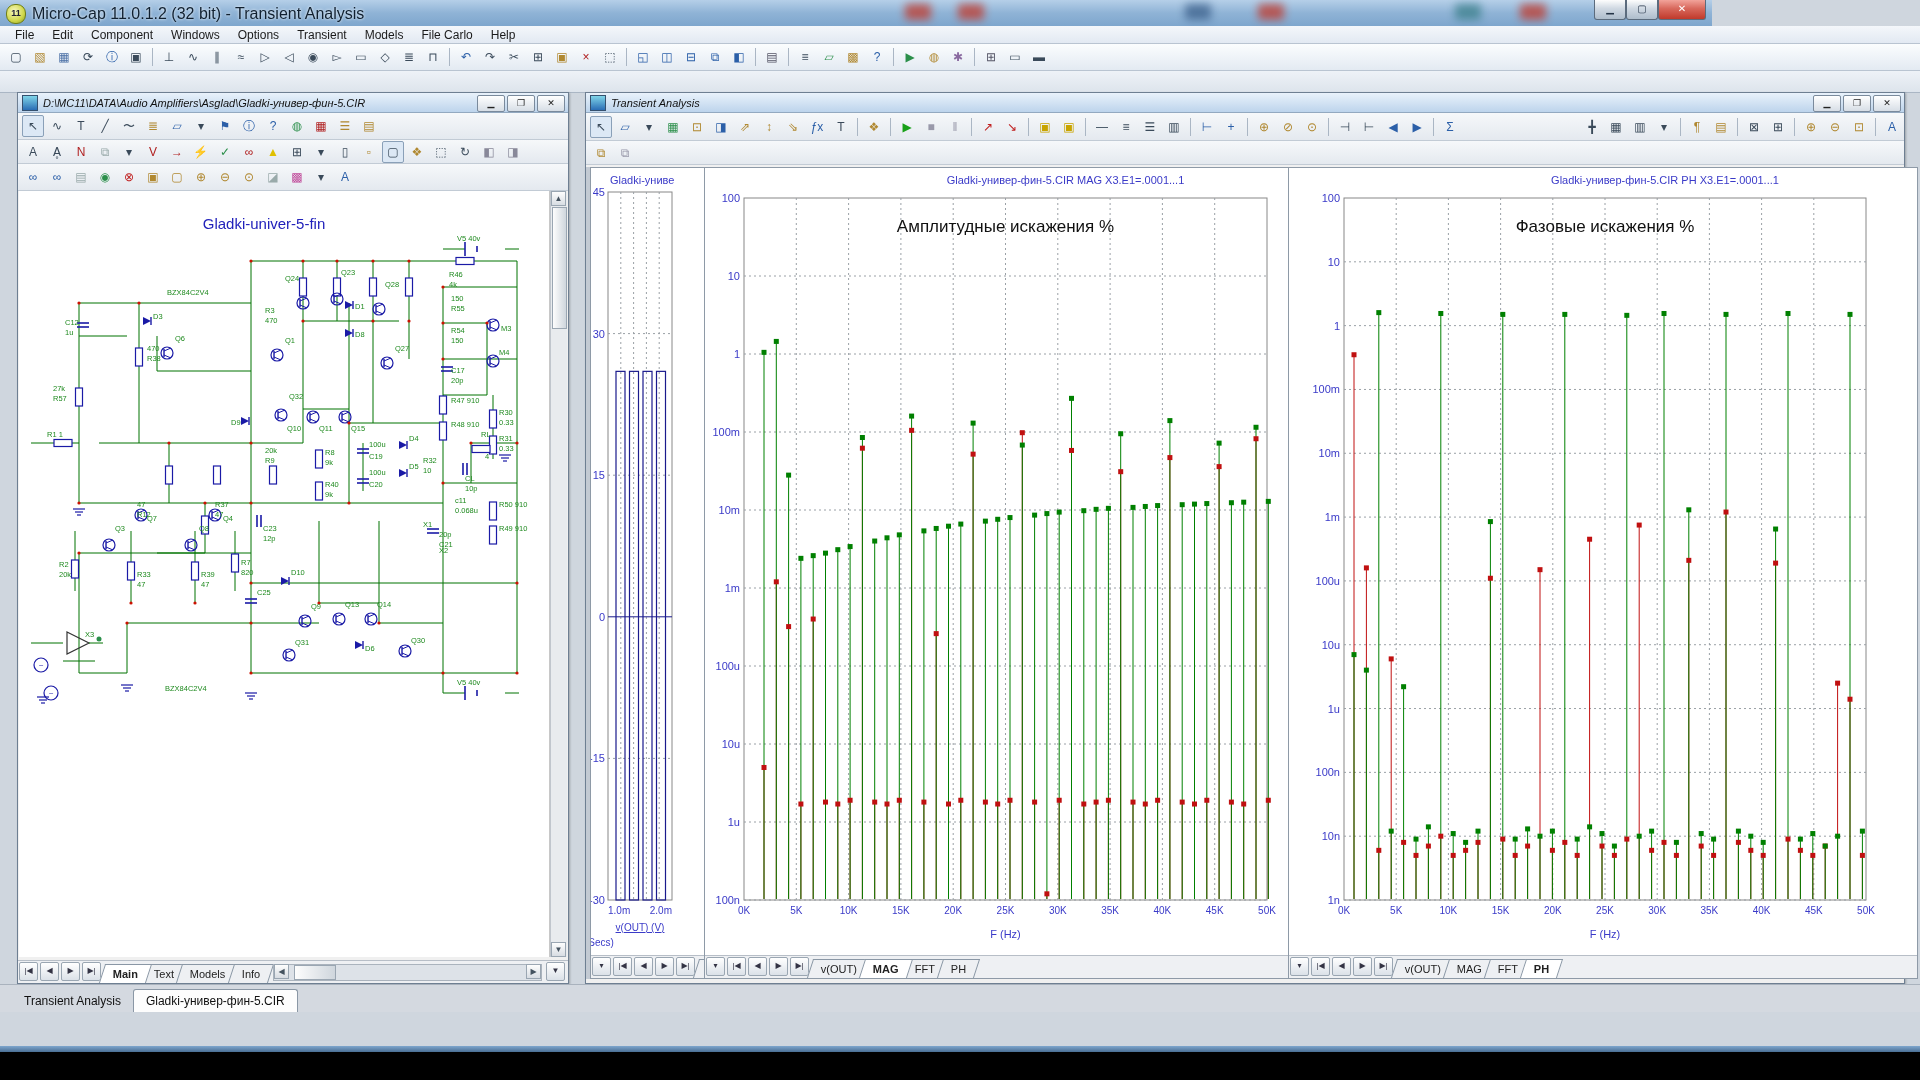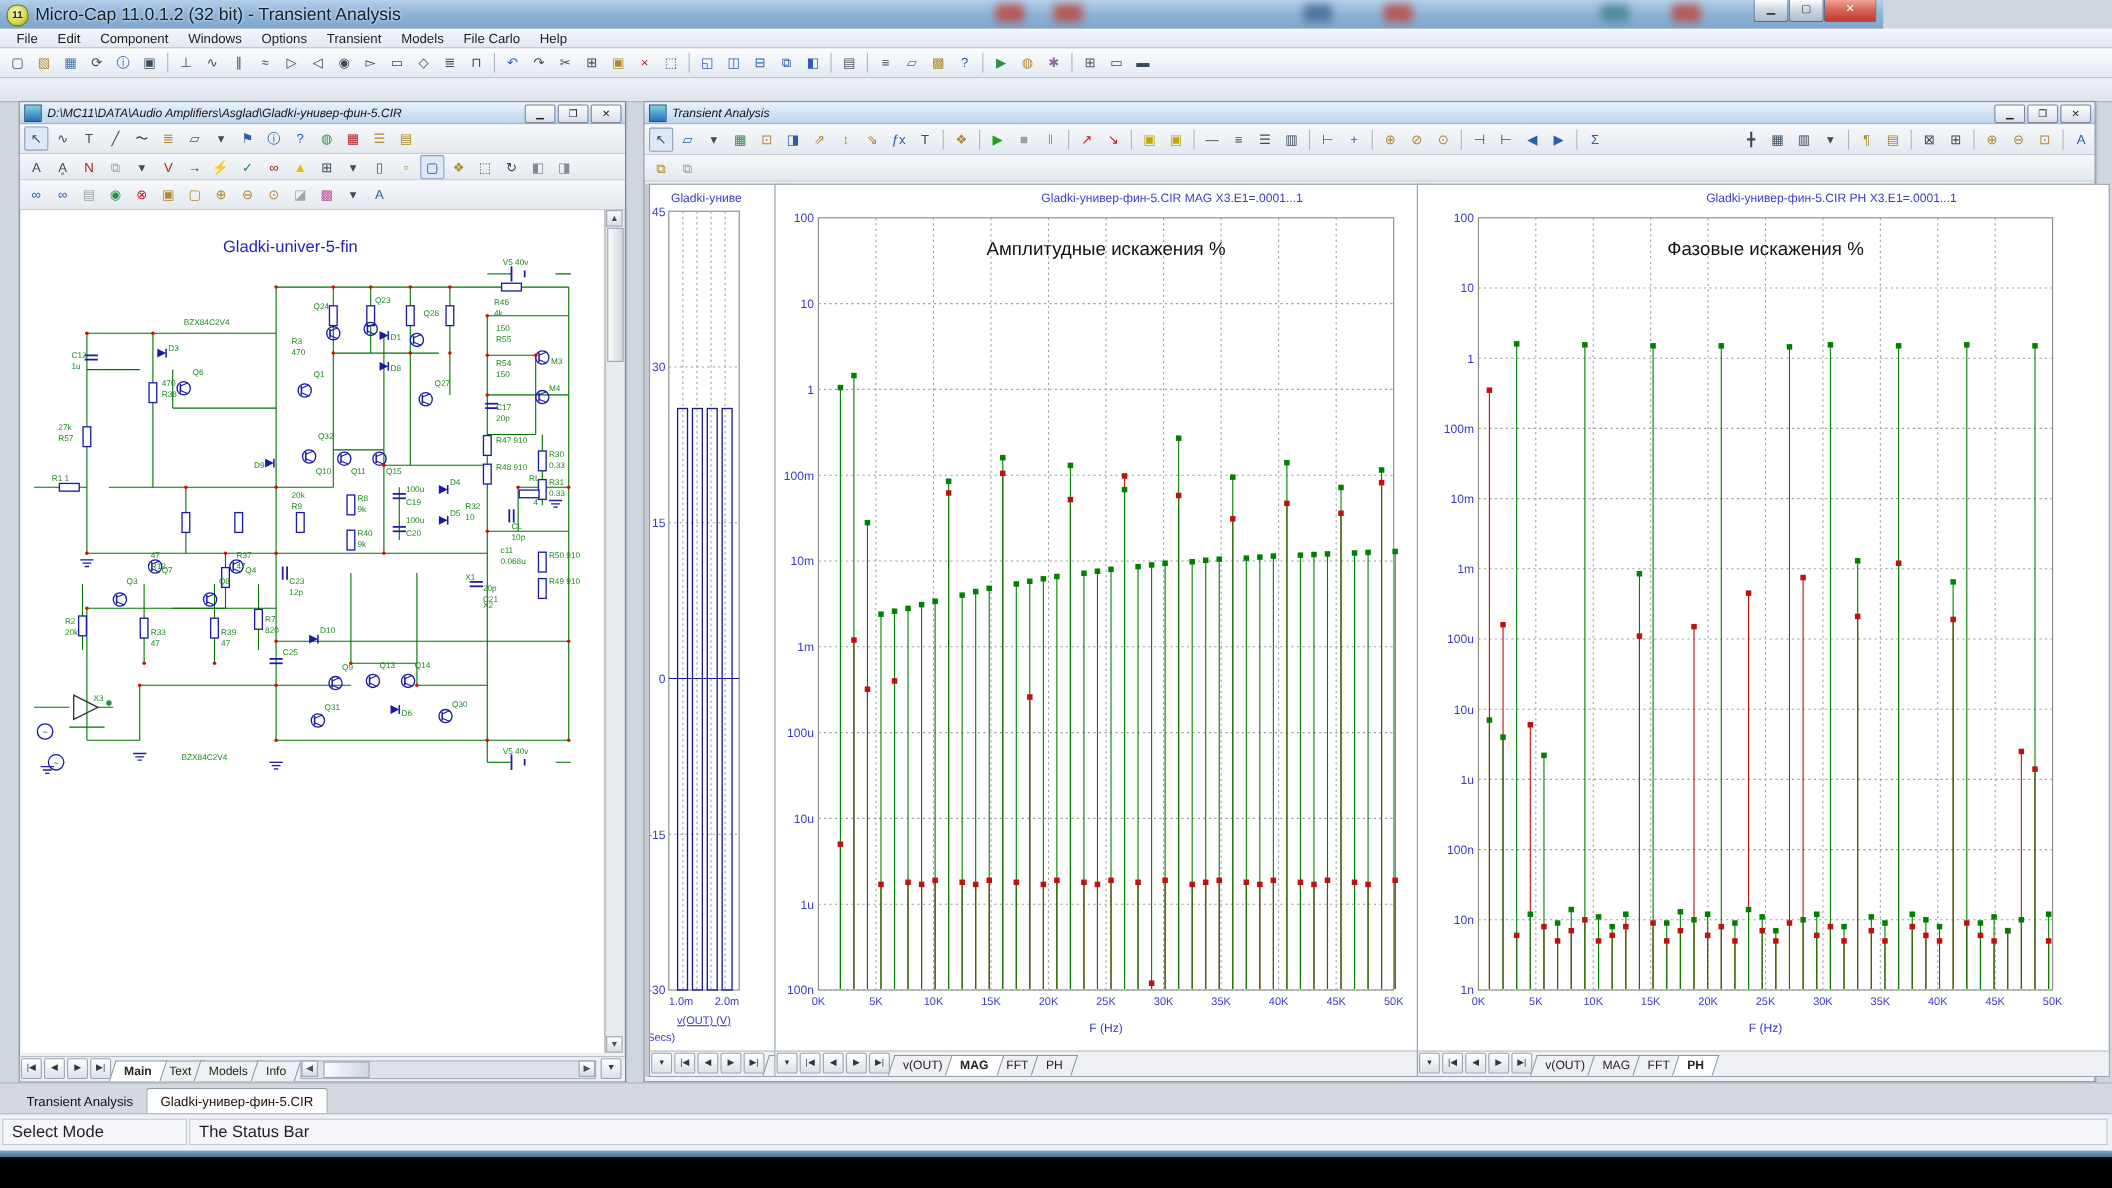--- a/index.html
+++ b/index.html
@@ -1271,18 +1271,14 @@
             </div>
           </div>
       </div>
     </div>
   </div>
 
   <div id="mditabs">
       <div class="mtab">Transient Analysis</div>
       <div class="mtab raised">Gladki-универ-фин-5.CIR</div>
     </div>
-  <div id="statusbar">
-    <div class="scell" style="left:2px;width:168px;">Select Mode</div>
-    <div class="scell" style="left:172px;width:1744px;">The Status Bar</div>
-  </div>
   <div id="bottomedge"></div>
 </div>
 
 </body></html>

